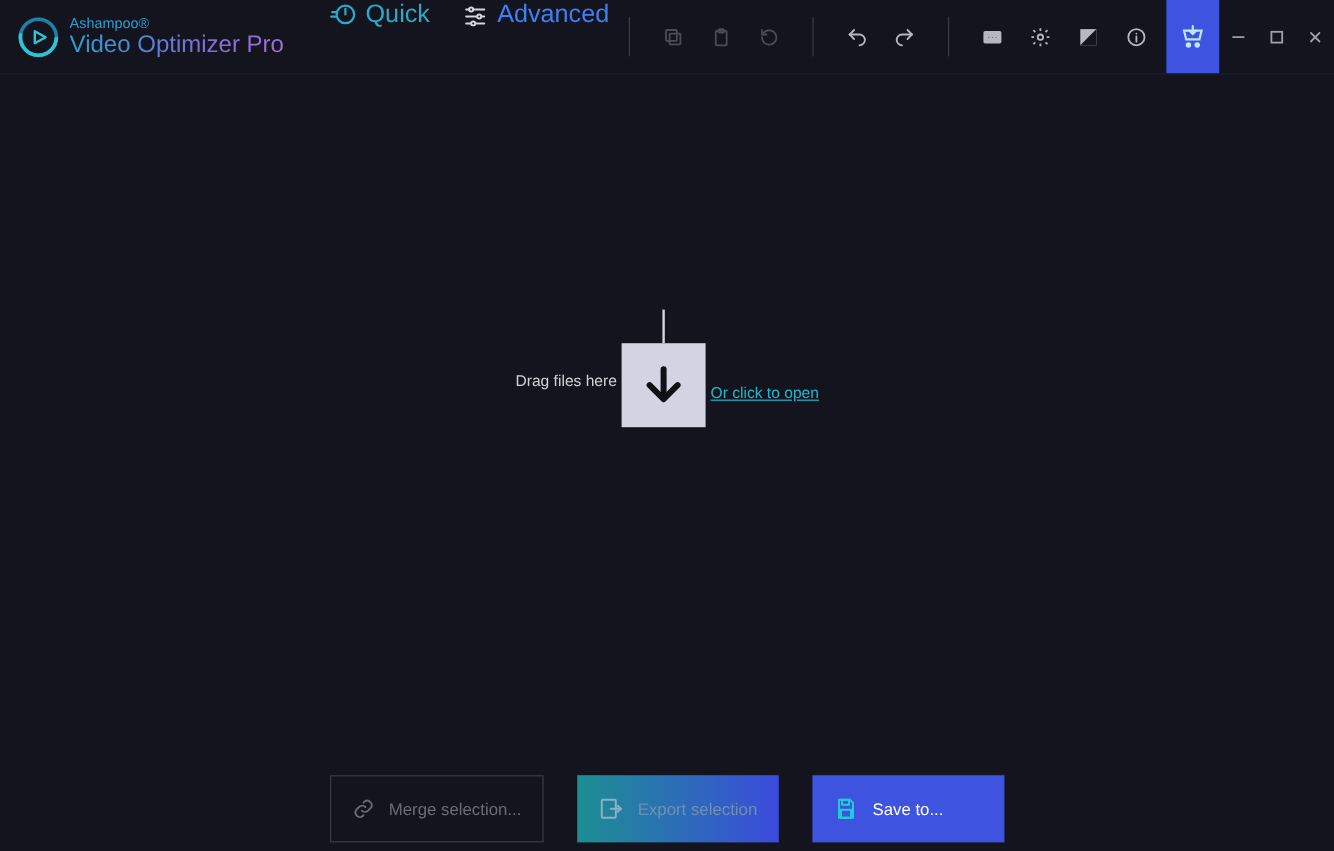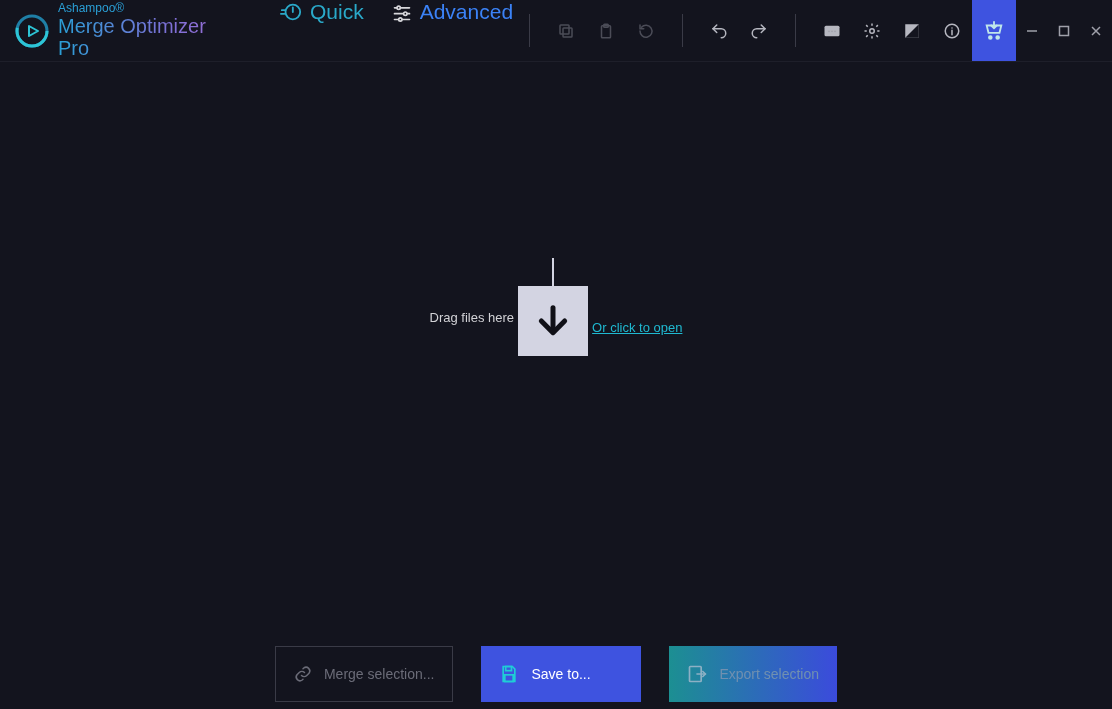--- a/index.html
+++ b/index.html
@@ -141,21 +141,21 @@
   <div class="brand">
     <div class="brand-logo">
       <svg width="36" height="36" viewBox="0 0 36 36">
         <circle cx="18" cy="18" r="15" fill="none" stroke="#1f7fa6" stroke-width="3"></circle>
         <circle cx="18" cy="18" r="15" fill="none" stroke="#2dc5d6" stroke-width="3" stroke-dasharray="50 50"></circle>
         <path d="M15 13 L24 18 L15 23 Z" fill="none" stroke="#2dc5d6" stroke-width="2" stroke-linejoin="round"></path>
       </svg>
     </div>
     <div class="brand-text">
       <div class="brand-line1">Ashampoo®</div>
-      <div class="brand-line2">Merge Optimizer Pro</div>
+      <div class="brand-line2">Video Optimizer Pro</div>
     </div>
   </div>
 
   <div class="modes">
     <div class="mode active">
       <span class="mode-icon">
         <svg width="22" height="22" viewBox="0 0 24 24" fill="none" stroke="#2aa9c9" stroke-width="2" stroke-linecap="round">
           <circle cx="14" cy="12" r="8"></circle>
           <path d="M14 12 L14 7"></path>
           <path d="M2 10 L6 10"></path>
@@ -299,34 +299,34 @@
   <button class="btn btn-merge">
     <span class="bicon">
       <svg width="18" height="18" viewBox="0 0 24 24" fill="none" stroke="currentColor" stroke-width="2" stroke-linecap="round">
         <path d="M10 14a5 5 0 0 0 7 0l3-3a5 5 0 0 0-7-7l-1 1"></path>
         <path d="M14 10a5 5 0 0 0-7 0l-3 3a5 5 0 0 0 7 7l1-1"></path>
       </svg>
     </span>
     <span>Merge selection...</span>
   </button>
 
+  <button class="btn btn-export">
+    <span class="bicon">
+      <svg width="20" height="20" viewBox="0 0 24 24" fill="none" stroke="currentColor" stroke-width="2" stroke-linecap="round">
+        <rect x="3" y="3" width="14" height="18" rx="1"></rect>
+        <path d="M12 12 h10"></path>
+          <path d="M19 9 l3 3 l-3 3"></path>
+      </svg>
+    </span>
+    <span>Export selection</span>
+  </button>
+
   <button class="btn btn-save">
     <span class="bicon">
       <svg width="20" height="20" viewBox="0 0 24 24" fill="none" stroke="currentColor" stroke-width="2" stroke-linecap="round">
         <path d="M5 3 h11 l3 3 v15 h-14 z"></path>
         <rect x="8" y="3" width="7" height="5"></rect>
         <rect x="7" y="13" width="10" height="8"></rect>
       </svg>
     </span>
     <span>Save to...</span>
   </button>
-
-  <button class="btn btn-export">
-    <span class="bicon">
-      <svg width="20" height="20" viewBox="0 0 24 24" fill="none" stroke="currentColor" stroke-width="2" stroke-linecap="round">
-        <rect x="3" y="3" width="14" height="18" rx="1"></rect>
-        <path d="M12 12 h10"></path>
-          <path d="M19 9 l3 3 l-3 3"></path>
-      </svg>
-    </span>
-    <span>Export selection</span>
-  </button>
 </div>
 
 </body></html>

